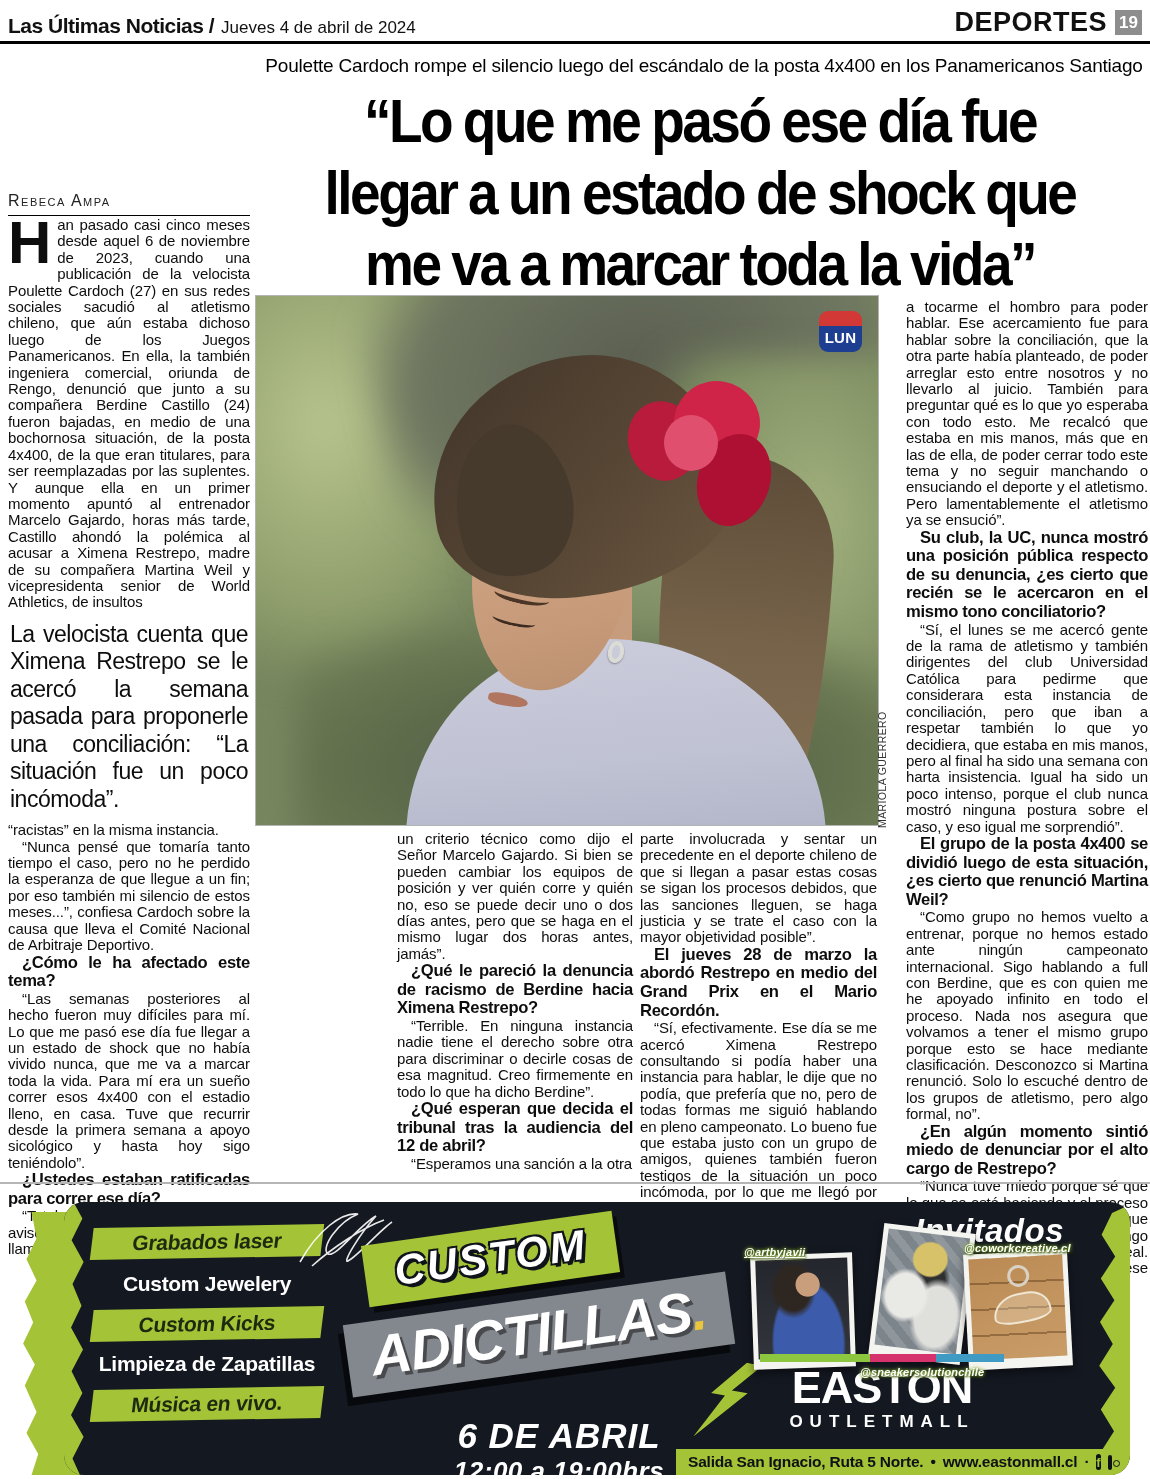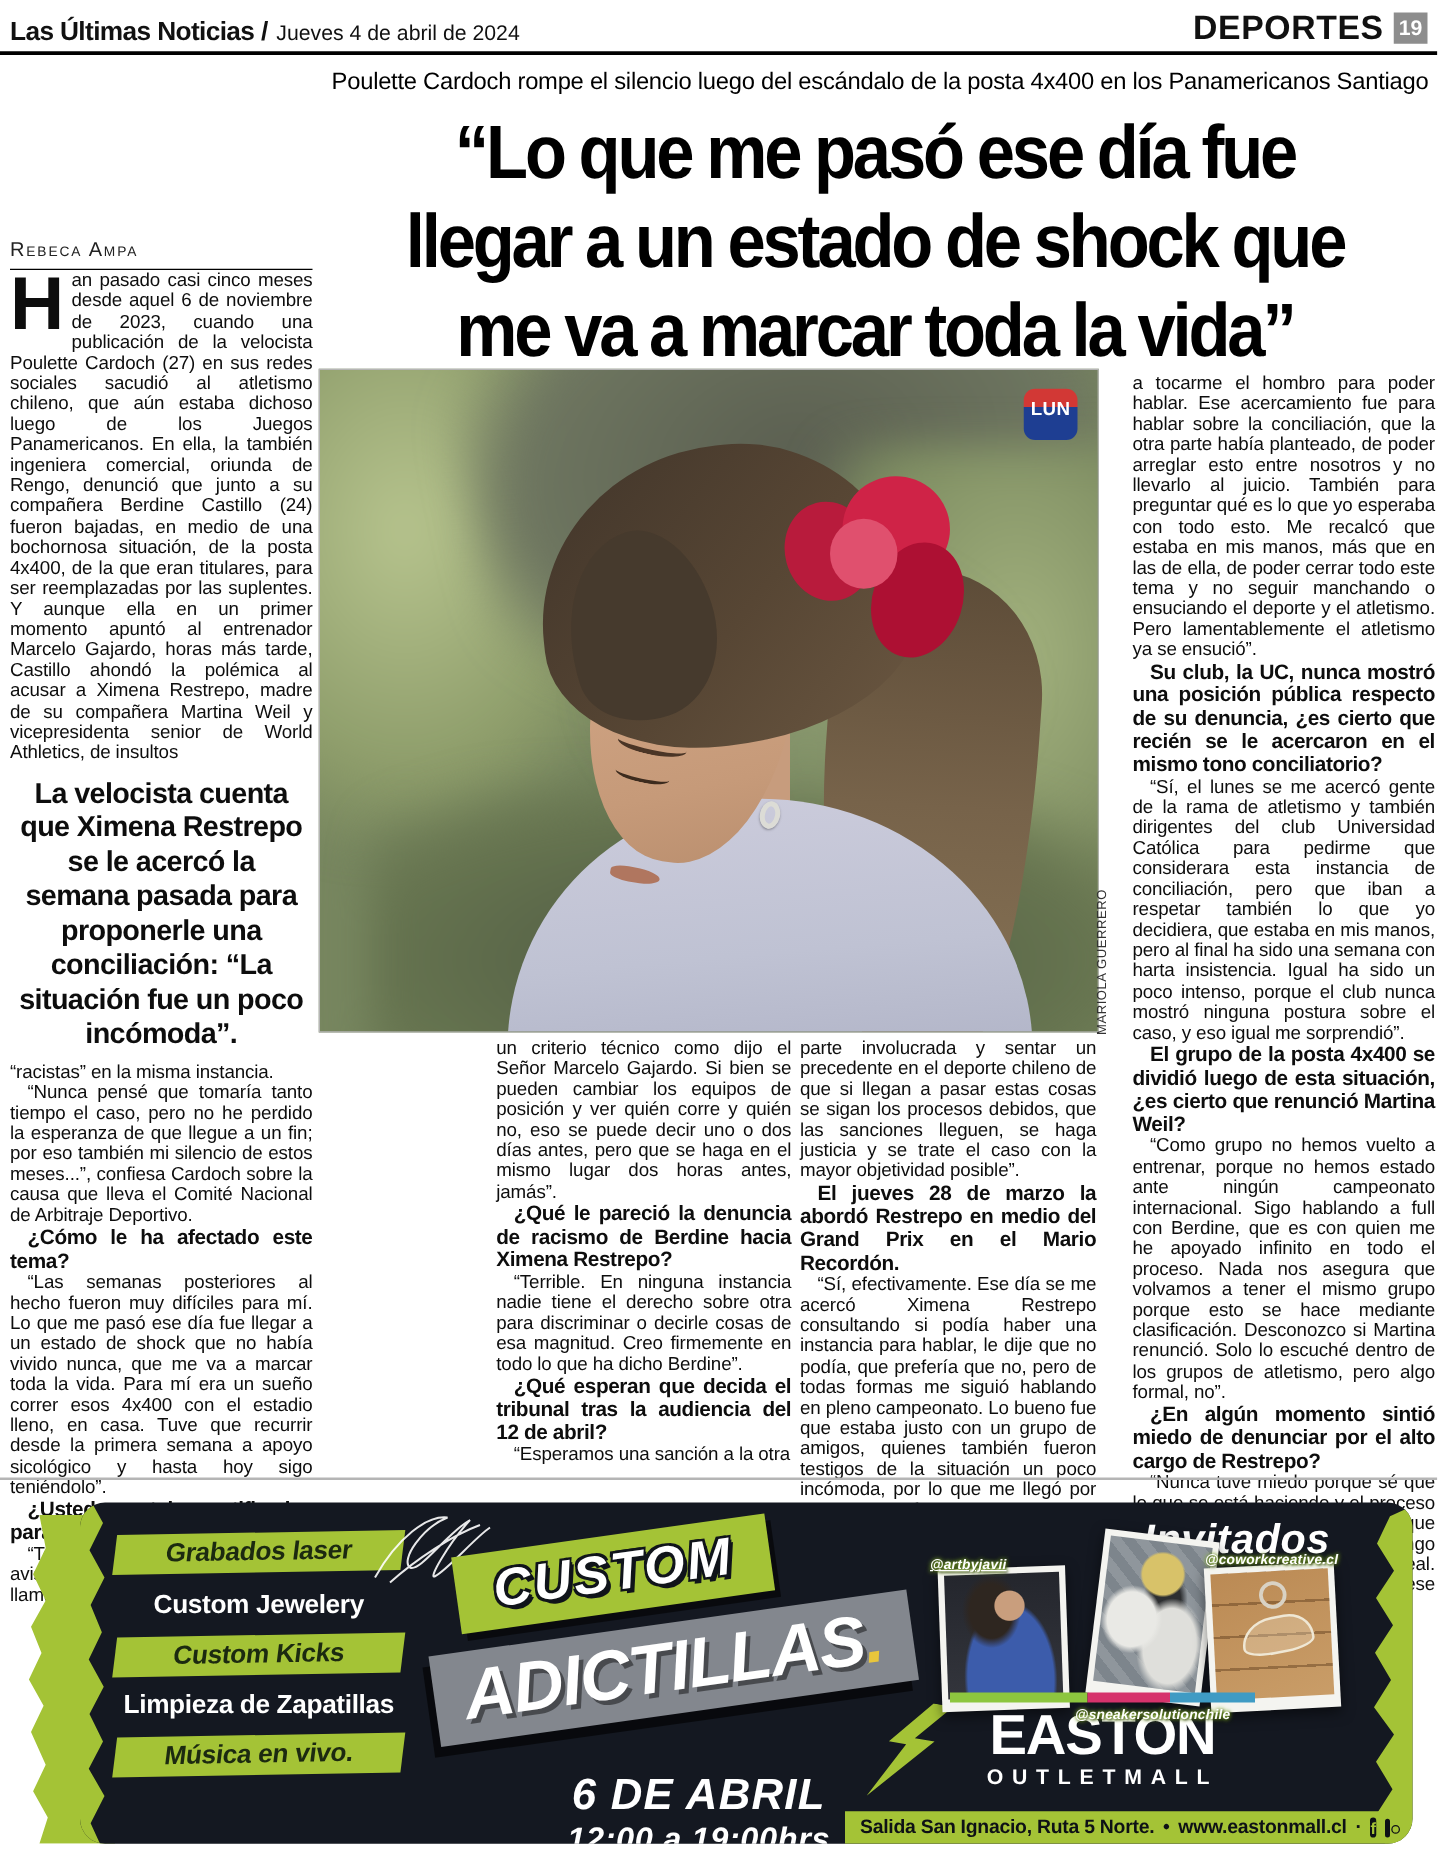--- a/index.html
+++ b/index.html
@@ -24,21 +24,21 @@
   
   .byline { position:absolute; left:8px; top:192px; width:242px; font-variant:small-caps; font-size:16px; letter-spacing:1.5px; color:#222; border-bottom:1.5px solid #000; padding-bottom:5px; }
   .col { position:absolute; font-size:15px; line-height:16.4px; text-align:justify; color:#0d0d0d; letter-spacing:-0.1px; }
   .col1 { left:8px; top:217px; width:242px; }
   .col2 { left:397px; top:831px; width:236px; }
   .col3 { left:640px; top:831px; width:237px; }
   .col5 { left:906px; top:299px; width:242px; }
   .col p.indent { text-indent:14px; }
   .col p.q { font-weight:bold; font-size:16.6px; line-height:18.6px; letter-spacing:-0.3px; }
   .dropcap { float:left; font-weight:900; font-size:60px; line-height:48px; padding:2px 6px 0 0; }
-  .pullquote { margin:10px 2px 9px 2px; font-weight:bold; font-size:23px; line-height:27.5px; text-align:center; letter-spacing:-0.5px; }
+  .pullquote { margin:10px 2px 9px 2px; font-weight:normal; font-size:23px; line-height:27.5px; letter-spacing:-0.5px; }
 
   
   .photo { position:absolute; left:255px; top:295px; width:624px; height:531px; border:1px solid #b5b5b5; overflow:hidden; background:#77865f; }
   .ph-blob { position:absolute; filter:blur(16px); }
   .b1 { left:-60px; top:-40px; width:320px; height:420px; background:radial-gradient(ellipse at 40% 40%, #b7c48e 0%, #8d9c6a 55%, transparent 75%); }
   .b2 { left:120px; top:-80px; width:520px; height:330px; background:radial-gradient(ellipse at 50% 45%, #5b5f51 0%, #6e7660 60%, transparent 80%); transform:rotate(-12deg); }
   .b3 { right:-70px; top:60px; width:300px; height:420px; background:radial-gradient(ellipse at 55% 40%, #a3b27e 0%, #7d8c61 60%, transparent 80%); }
   .b4 { left:40px; bottom:-60px; width:640px; height:260px; background:radial-gradient(ellipse at 45% 55%, #4d5842 0%, #677550 60%, transparent 82%); }
   .b5 { left:210px; top:140px; width:360px; height:240px; background:radial-gradient(ellipse at 50% 50%, #8b9a70 0%, transparent 70%); }
   .torso { position:absolute; left:150px; bottom:-14px; width:420px; height:200px; background:linear-gradient(175deg,#ccccdc 0%, #bfc2d3 60%, #b2b5c8 100%); border-radius:48% 52% 0 0 / 100% 100% 0 0; }
@@ -50,21 +50,21 @@
   .brow { position:absolute; left:238px; top:292px; width:56px; height:16px; border-bottom:4px solid #4a3526; border-radius:0 0 60% 40%; transform:rotate(14deg); }
   .eye { position:absolute; left:236px; top:318px; width:44px; height:12px; border-bottom:3px solid #3c2b1e; border-radius:0 0 50% 50%; transform:rotate(12deg); }
   .lips { position:absolute; left:232px; top:398px; width:40px; height:12px; background:#b0765f; border-radius:40% 60% 55% 45%; transform:rotate(10deg); }
   .scrunchie { position:absolute; left:372px; top:85px; width:150px; height:130px; }
   .scr { position:absolute; border-radius:50%; }
   .s1 { left:0; top:20px; width:70px; height:80px; background:#b81b3c; transform:rotate(-15deg); }
   .s2 { left:46px; top:0; width:86px; height:84px; background:#cf2347; transform:rotate(10deg); }
   .s3 { left:70px; top:52px; width:72px; height:94px; background:#ad1033; transform:rotate(18deg); }
   .s4 { left:36px; top:34px; width:54px; height:56px; background:#e0506e; }
   .earring { position:absolute; left:352px; top:345px; width:16px; height:22px; border:4px solid #dcdcd6; border-radius:50%; transform:rotate(12deg); box-shadow:0 1px 2px rgba(0,0,0,.35); }
-  .lun-badge { position:absolute; right:16px; top:15px; width:43px; height:41px; border-radius:9px; background:linear-gradient(180deg,#d23835 0%, #d23835 36%, #1e3e92 36%, #1e3e92 100%); display:flex; align-items:flex-end; justify-content:center; padding-bottom:16px; color:#fff; font-weight:900; font-size:15px; letter-spacing:0.3px; }
+  .lun-badge { position:absolute; right:16px; top:15px; width:43px; height:41px; border-radius:9px; background:linear-gradient(180deg,#d23835 0%, #d23835 36%, #1e3e92 36%, #1e3e92 100%); display:flex; align-items:flex-end; justify-content:center; padding-bottom:6px; color:#fff; font-weight:900; font-size:15px; letter-spacing:0.3px; }
   .credit { position:absolute; left:876px; top:700px; height:128px; writing-mode:vertical-rl; transform:rotate(180deg); font-size:10.5px; letter-spacing:0.4px; color:#333; }
   .caption { position:absolute; left:258px; top:835px; width:98px; font-size:14px; line-height:17.5px; color:#222; }
 
   
   .pre-ad-rule { position:absolute; left:0; top:1182px; width:1150px; height:2px; background:#b5b5b5; }
 
   
   .ad { position:absolute; left:6px; top:1202px; width:1138px; height:275px; }
   .ad-green-left { position:absolute; left:2px; top:10px; width:84px; height:263px; background:#a4c336;
     clip-path:polygon(28% 0,100% 0,100% 100%,28% 100%,36% 92%,22% 84%,34% 76%,20% 66%,32% 58%,18% 50%,30% 42%,20% 34%,34% 26%,22% 18%,34% 10%); }

